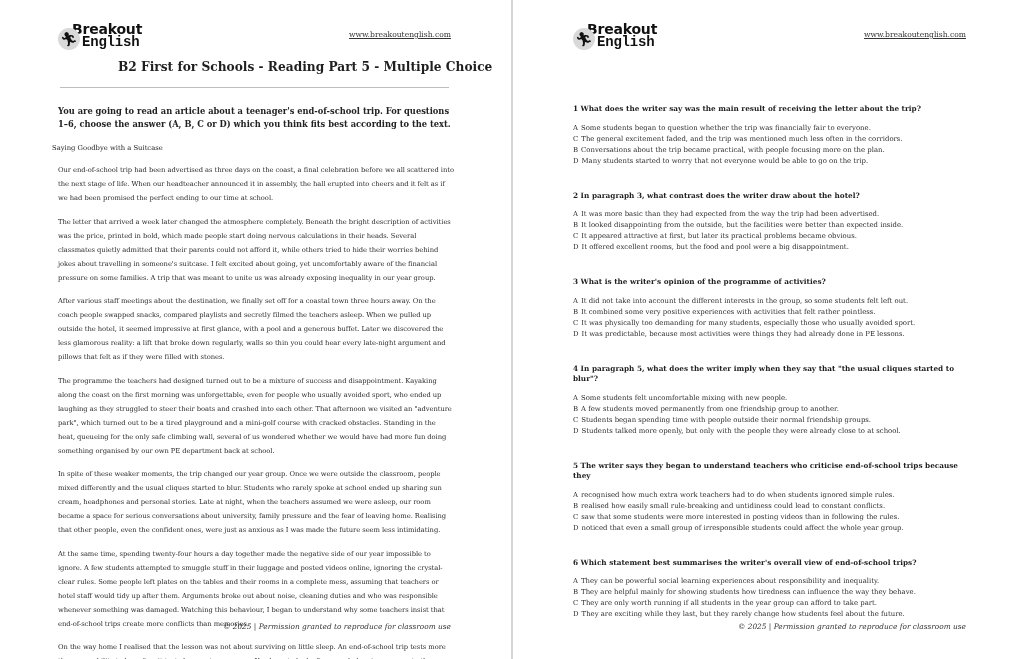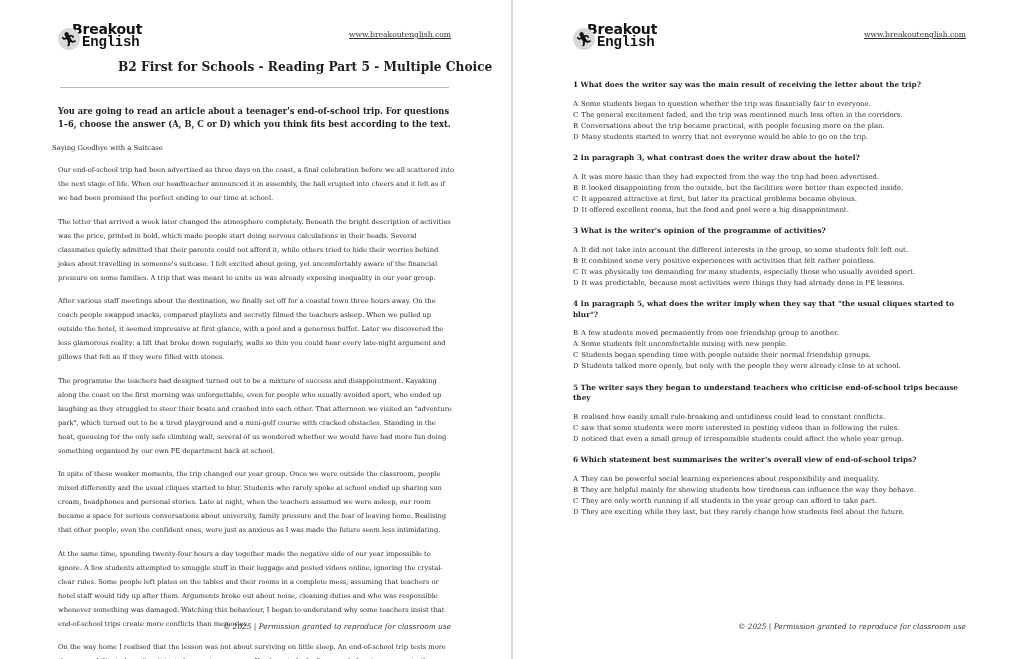--- a/index.html
+++ b/index.html
@@ -62,21 +62,21 @@
       letter-spacing: -0.05px;
     }
     .footer {
       position: absolute; top: 622px; font-size: 7.4px; color: #333; white-space: nowrap; font-style: italic;
     }
     #page-left .footer { right: 60px; }
     #page-right .footer { right: 58px; }
     .questions {
       position: absolute; left: 60px; top: 80px; width: 400px;
     }
-    .question { margin-bottom: 10.5px; }
+    .question { margin-bottom: 10.5px; margin-top: 24px; }
     .q-stem {
       font-size: 7.3px; font-weight: bold; line-height: 10.5px; color: #1f1f1f;
       margin-bottom: 8px;
     }
     .q-option {
       font-size: 6.9px; line-height: 11px; color: #2c2c2c; white-space: nowrap;
       cursor: pointer;
     }
     .q-option .letter { margin-right: 3px; }
   </style>
@@ -137,27 +137,28 @@
     </div>
     <div class="question">
       <div class="q-stem">3 What is the writer's opinion of the programme of activities?</div>
       <div class="q-option"><span class="letter">A</span><span>It did not take into account the different interests in the group, so some students felt left out.</span></div>
       <div class="q-option"><span class="letter">B</span><span>It combined some very positive experiences with activities that felt rather pointless.</span></div>
       <div class="q-option"><span class="letter">C</span><span>It was physically too demanding for many students, especially those who usually avoided sport.</span></div>
       <div class="q-option"><span class="letter">D</span><span>It was predictable, because most activities were things they had already done in PE lessons.</span></div>
     </div>
     <div class="question">
       <div class="q-stem">4 In paragraph 5, what does the writer imply when they say that "the usual cliques started to blur"?</div>
+      <div class="q-option"><span class="letter">A</span><span>Some students felt uncomfortable mixing with new people.</span></div>
       <div class="q-option"><span class="letter">B</span><span>A few students moved permanently from one friendship group to another.</span></div>
-      <div class="q-option"><span class="letter">A</span><span>Some students felt uncomfortable mixing with new people.</span></div>
       <div class="q-option"><span class="letter">C</span><span>Students began spending time with people outside their normal friendship groups.</span></div>
       <div class="q-option"><span class="letter">D</span><span>Students talked more openly, but only with the people they were already close to at school.</span></div>
     </div>
     <div class="question">
       <div class="q-stem">5 The writer says they began to understand teachers who criticise end-of-school trips because they</div>
+      <div class="q-option"><span class="letter">A</span><span>recognised how much extra work teachers had to do when students ignored simple rules.</span></div>
       <div class="q-option"><span class="letter">B</span><span>realised how easily small rule-breaking and untidiness could lead to constant conflicts.</span></div>
       <div class="q-option"><span class="letter">C</span><span>saw that some students were more interested in posting videos than in following the rules.</span></div>
       <div class="q-option"><span class="letter">D</span><span>noticed that even a small group of irresponsible students could affect the whole year group.</span></div>
     </div>
     <div class="question">
       <div class="q-stem">6 Which statement best summarises the writer's overall view of end-of-school trips?</div>
       <div class="q-option"><span class="letter">A</span><span>They can be powerful social learning experiences about responsibility and inequality.</span></div>
       <div class="q-option"><span class="letter">B</span><span>They are helpful mainly for showing students how tiredness can influence the way they behave.</span></div>
       <div class="q-option"><span class="letter">C</span><span>They are only worth running if all students in the year group can afford to take part.</span></div>
       <div class="q-option"><span class="letter">D</span><span>They are exciting while they last, but they rarely change how students feel about the future.</span></div>

